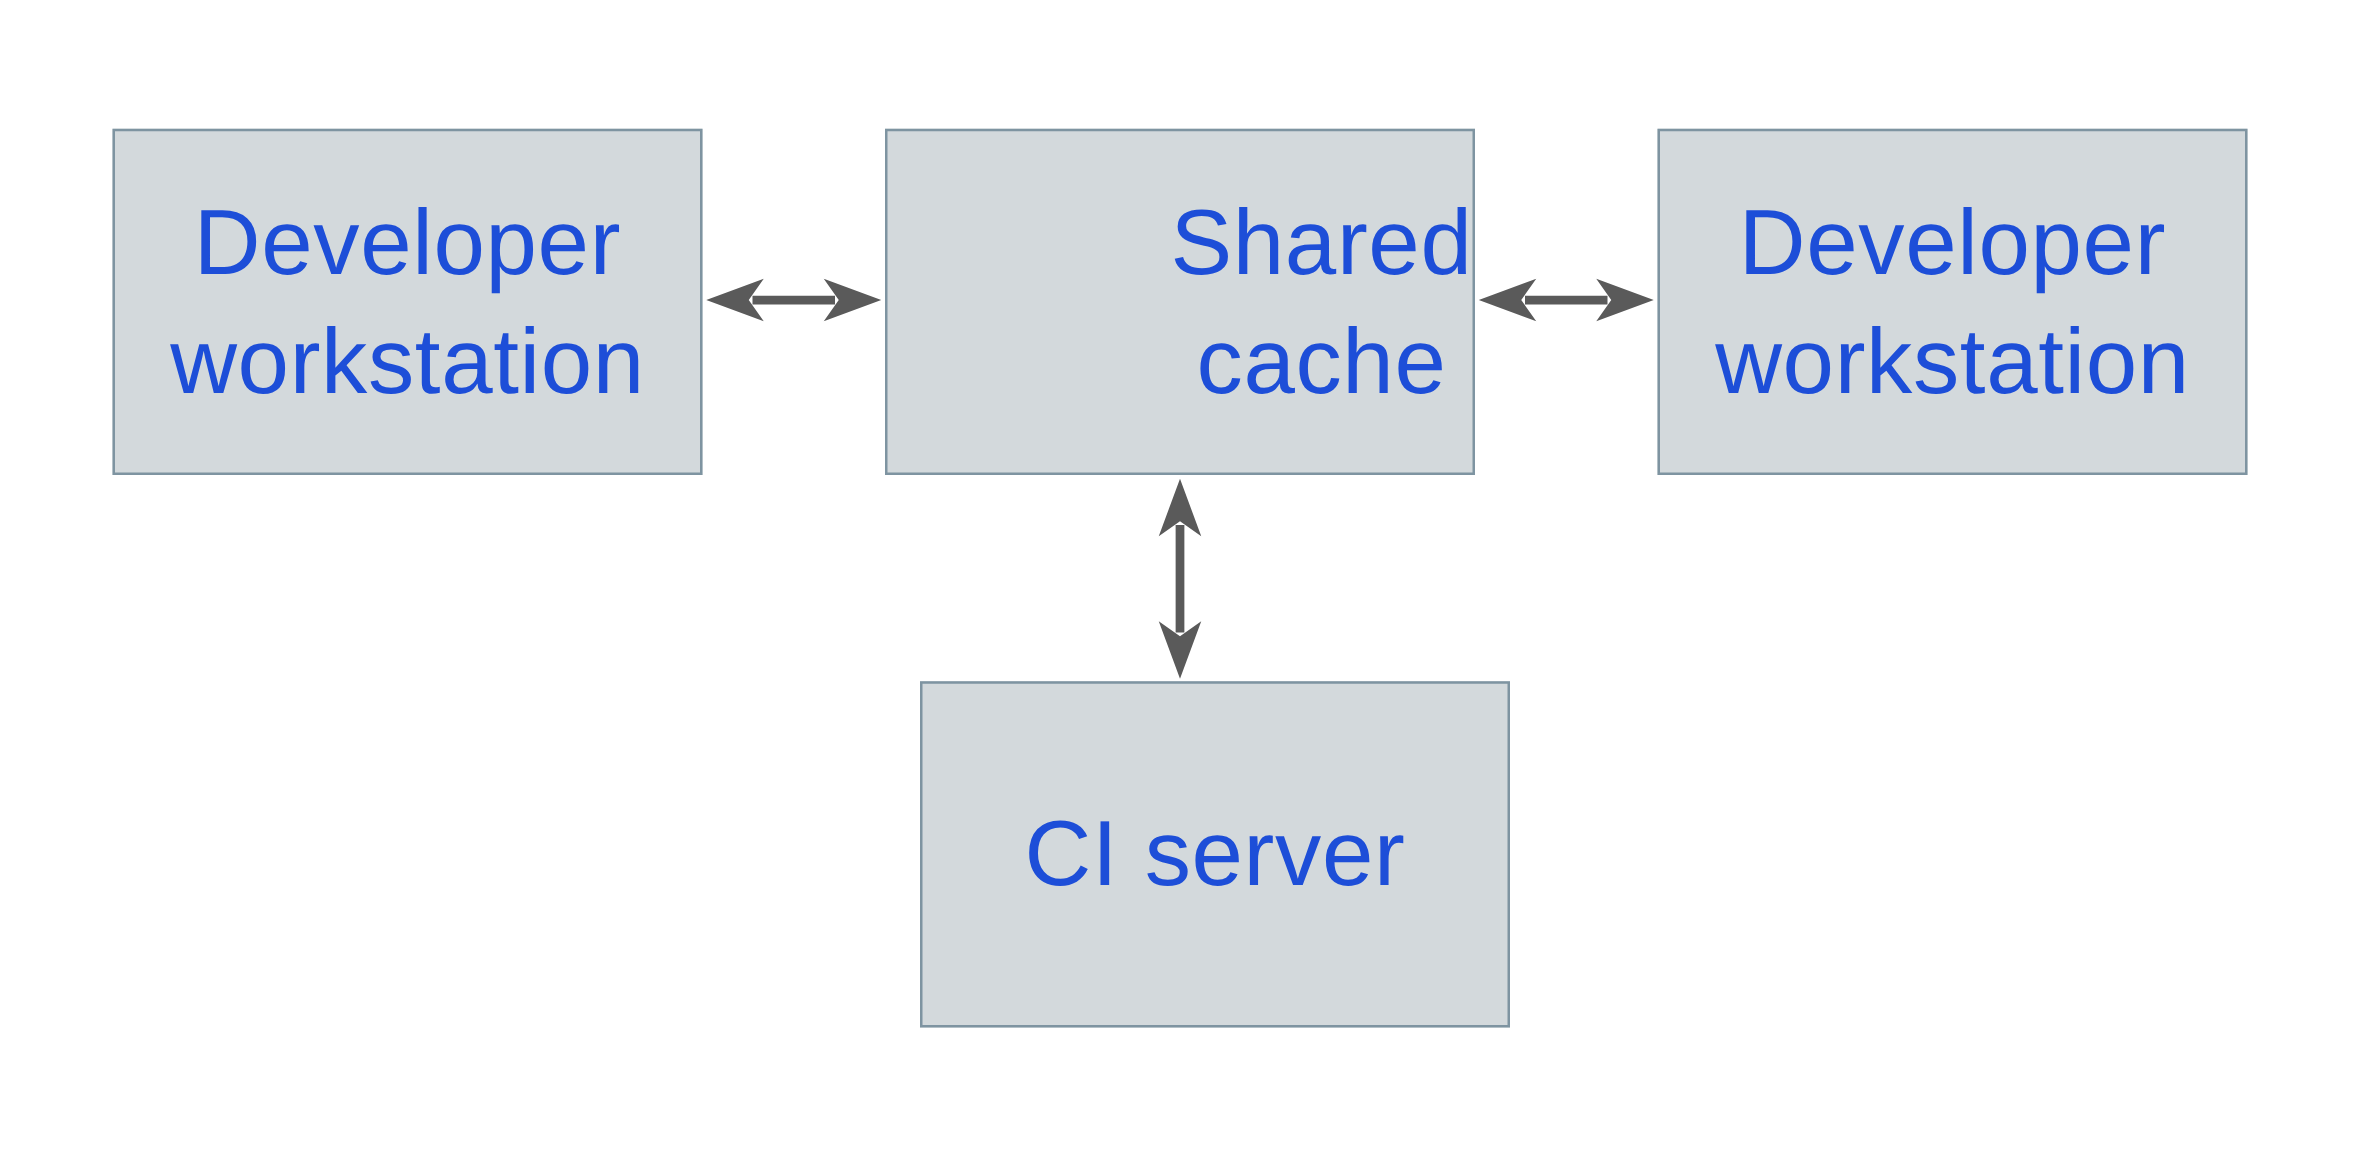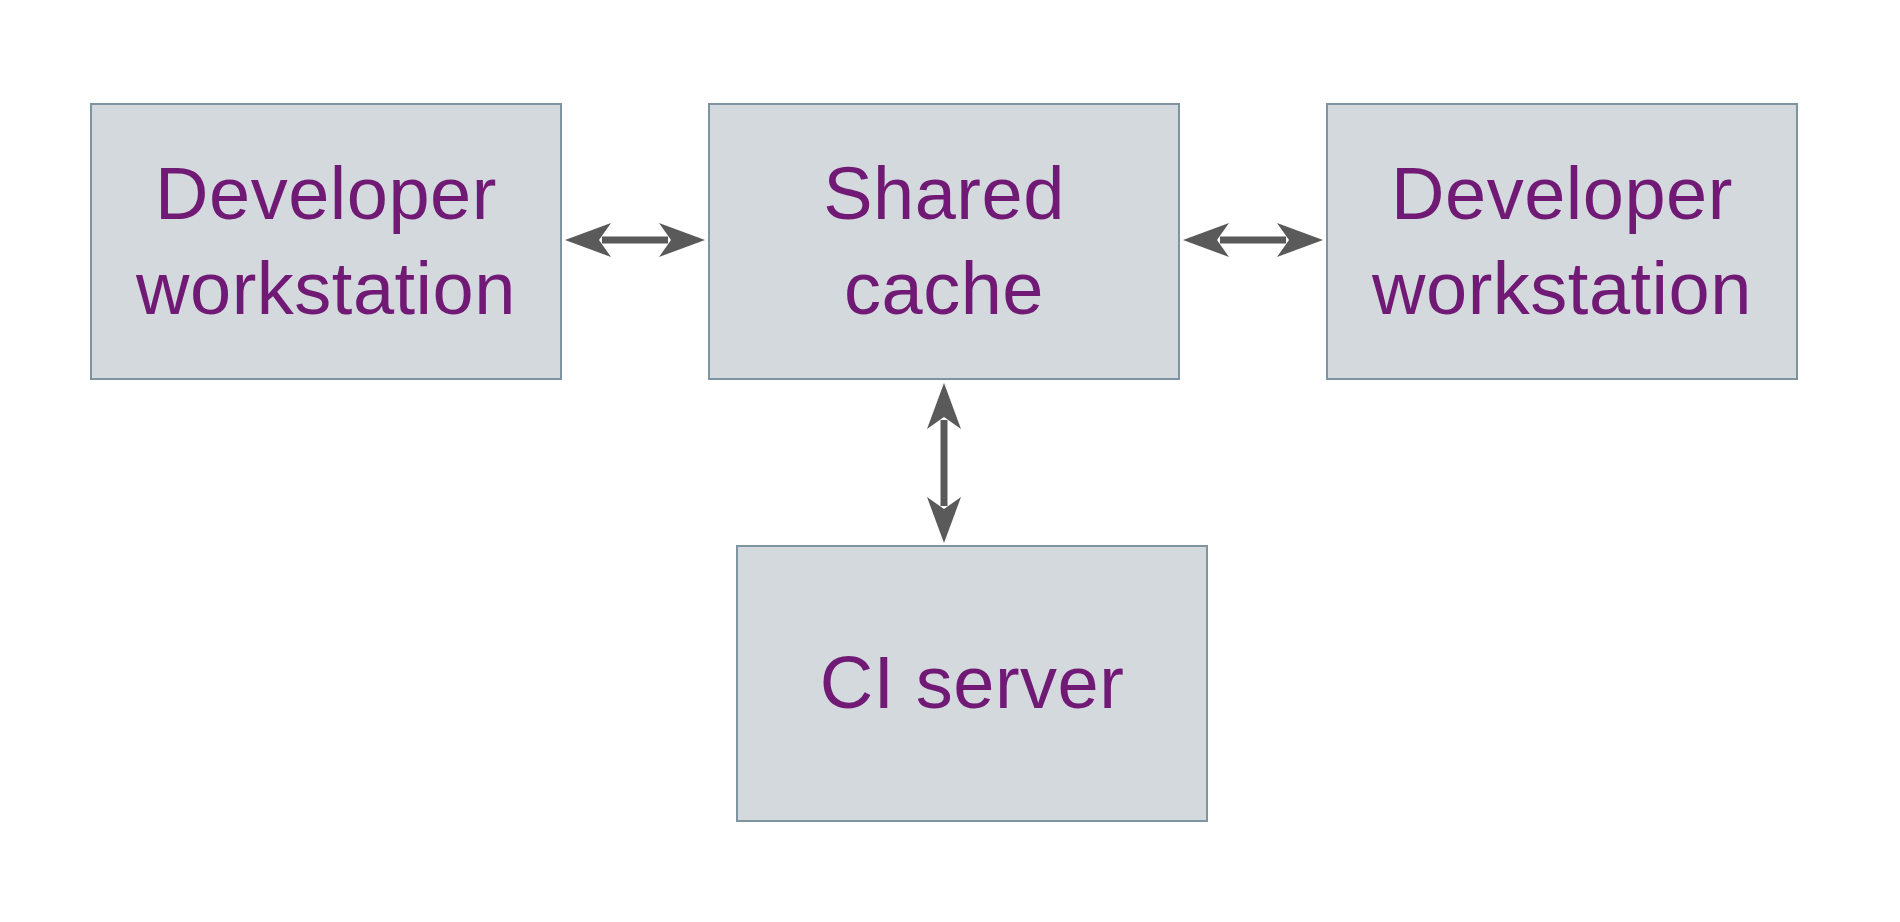--- a/index.html
+++ b/index.html
@@ -29,26 +29,26 @@
     border: 2px solid #7e94a1;
     box-sizing: border-box;
     display: flex;
     align-items: center;
     justify-content: center;
     text-align: center;
   }
   .node .label {
     font-size: 74px;
     line-height: 1.28;
-    color: #701a75;
+    color: #1d4ed8;
     white-space: pre-line;
     letter-spacing: 0.5px;
   }
   #node-dev-left   { left: 90px;   top: 103px; }
-  #node-cache      { left: 708px;  top: 103px; }
+  #node-cache      { left: 708px;  top: 103px; justify-content: flex-end; }
   #node-dev-right  { left: 1326px; top: 103px; }
   #node-ci         { left: 708px;  top: 545px; margin-left: 28px; }
   svg.arrows {
     position: absolute;
     left: 0;
     top: 0;
     pointer-events: none;
   }
   .arrow-shape {
     fill: #5a5a5a;

